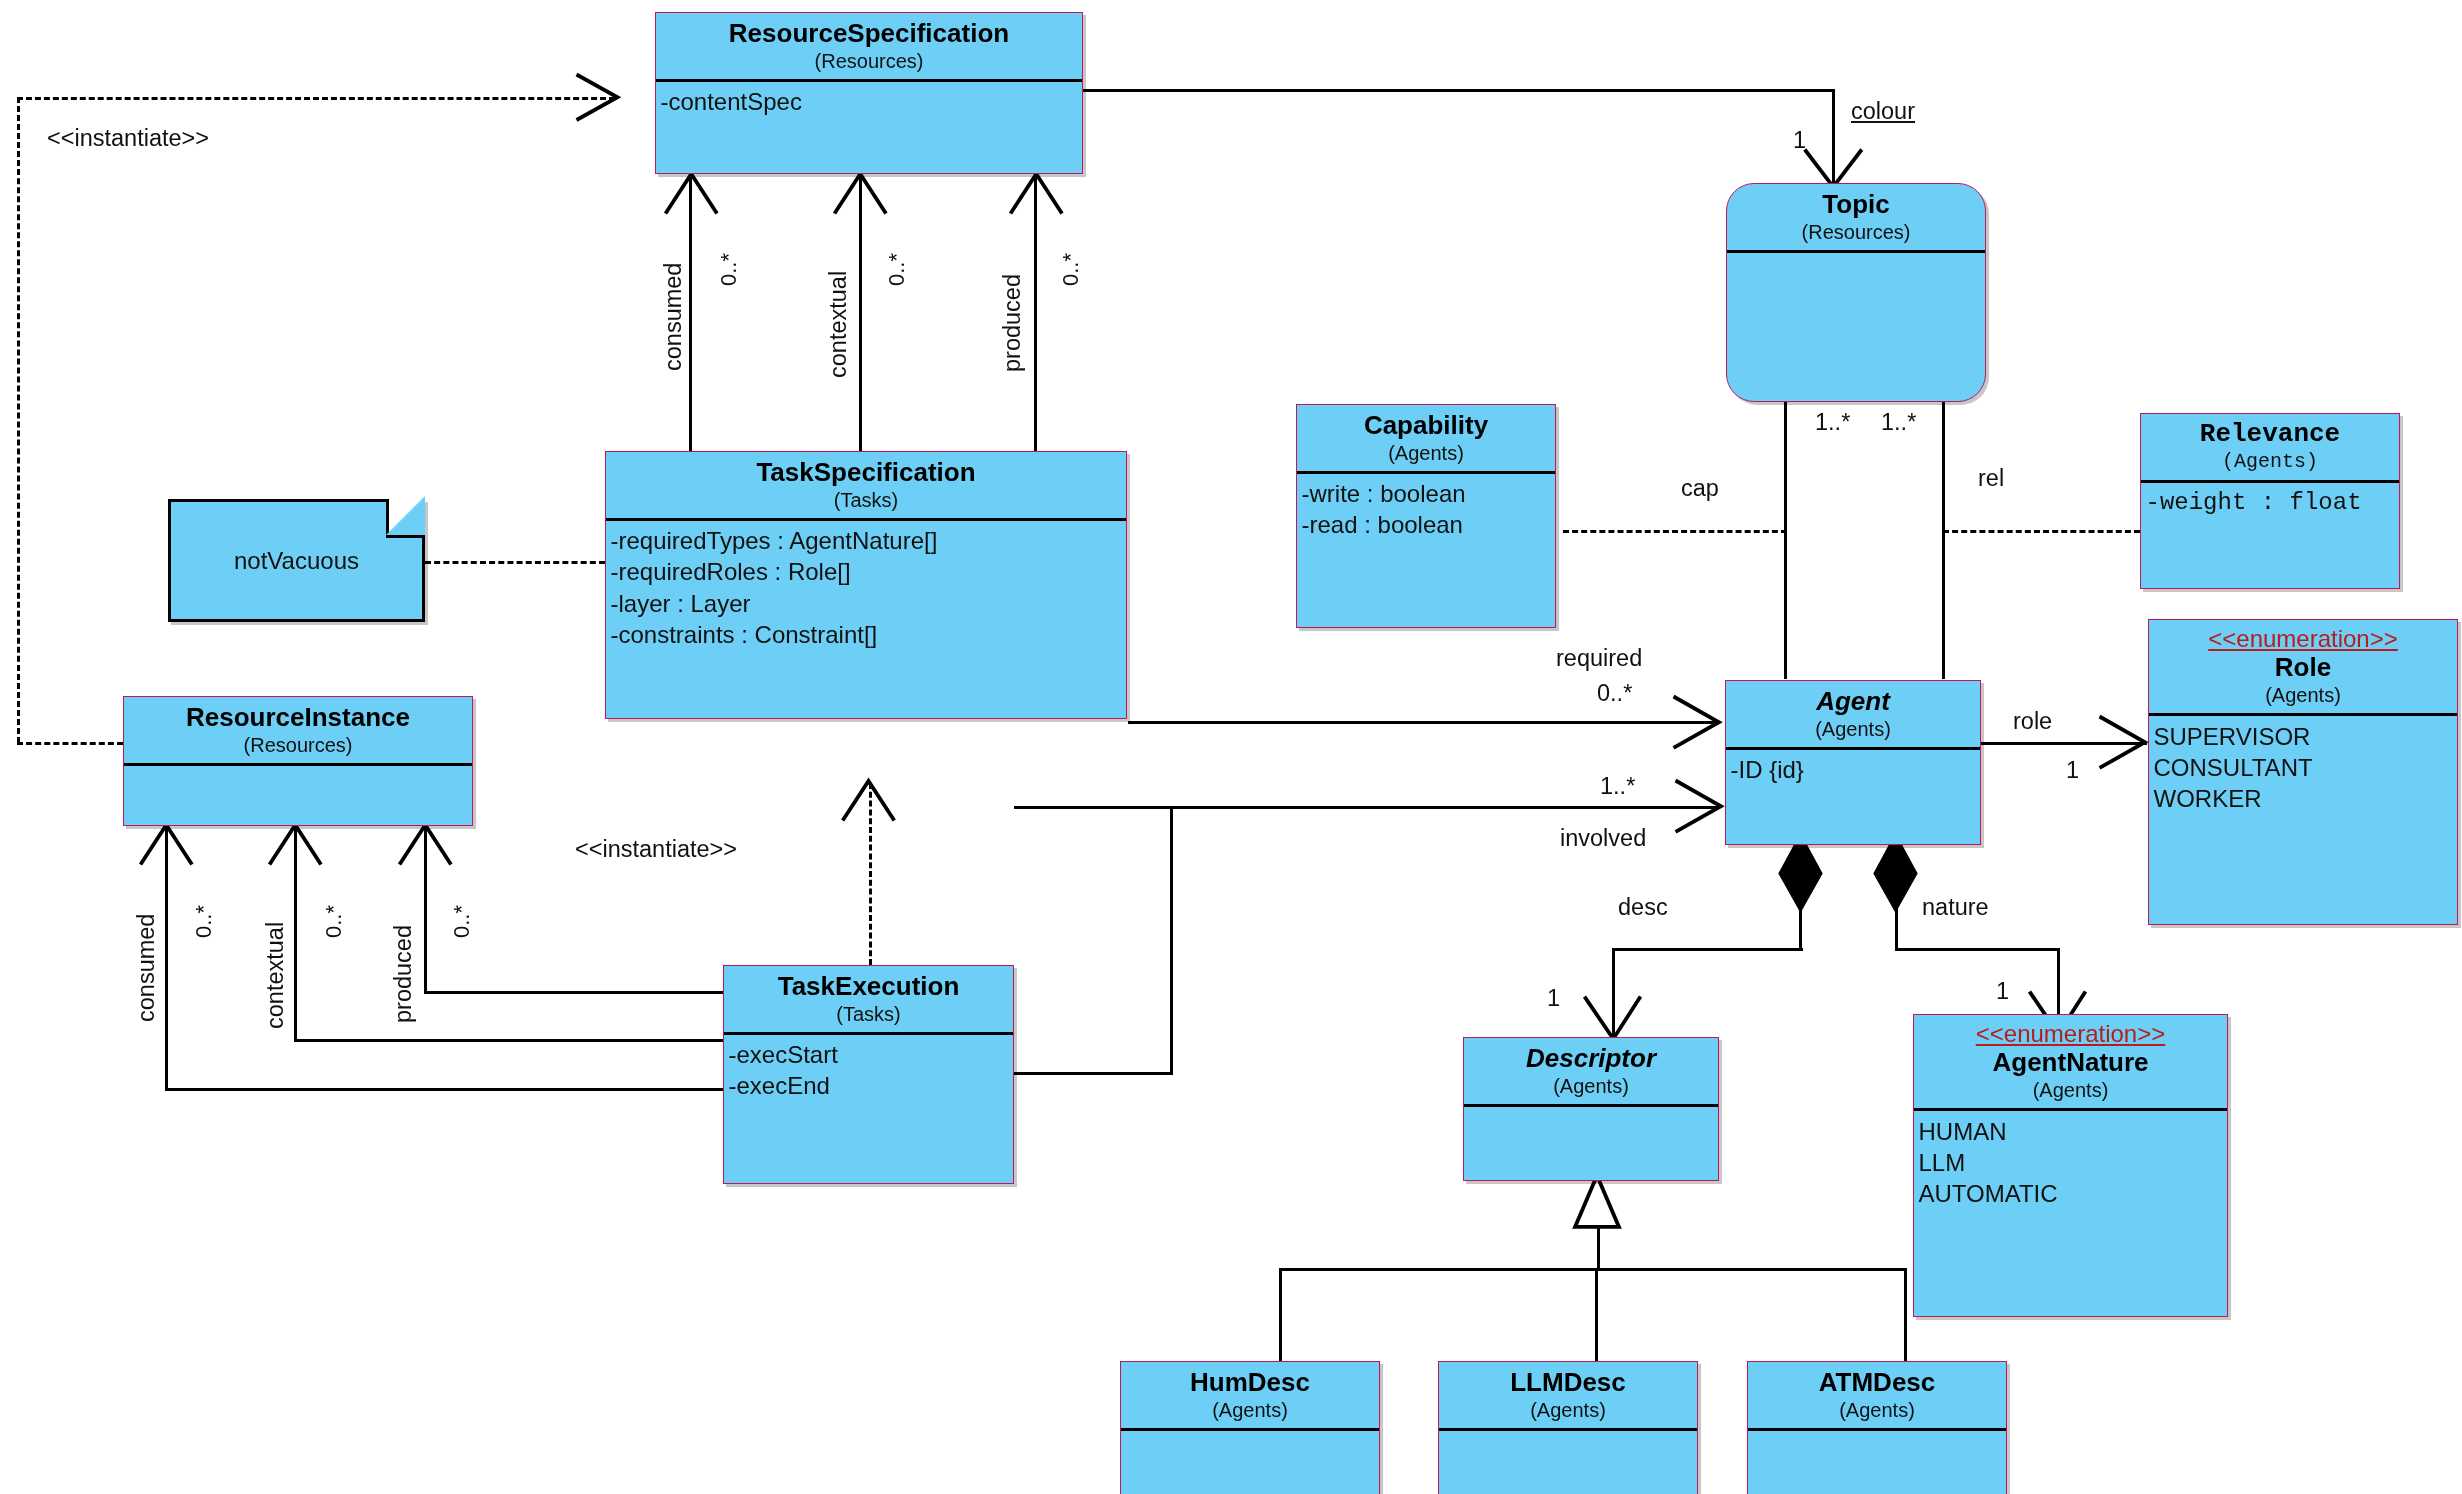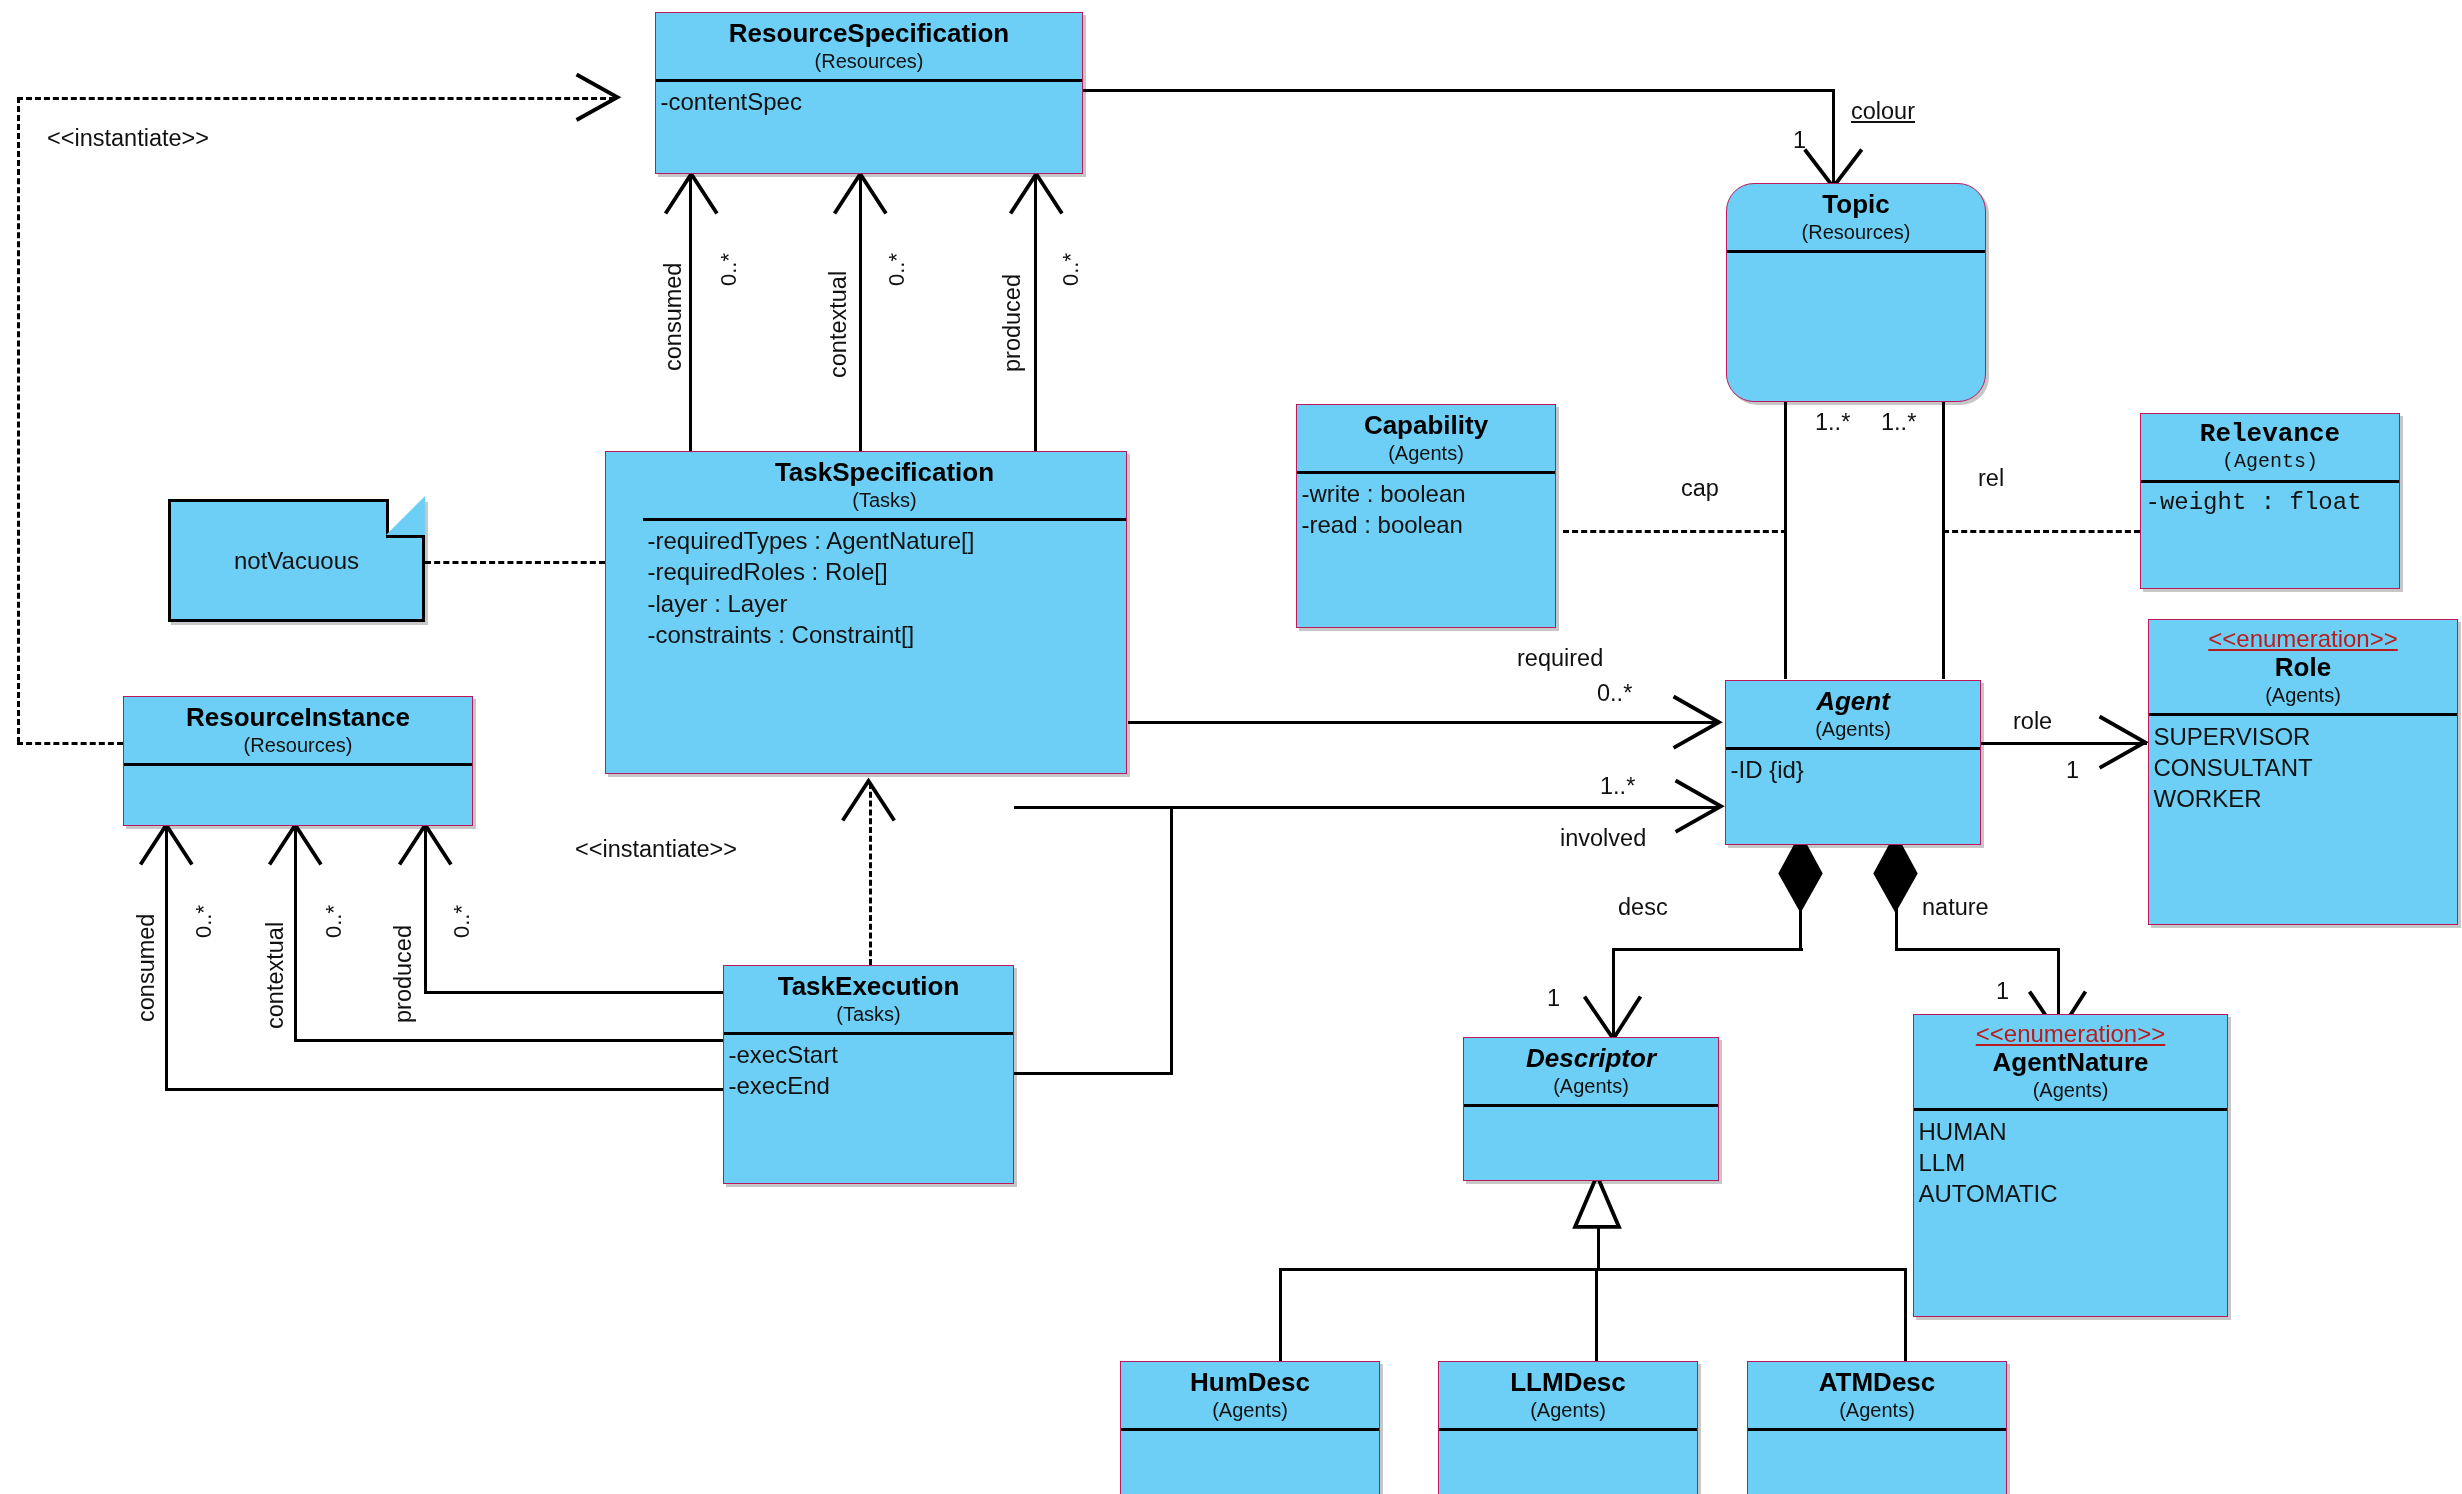--- a/index.html
+++ b/index.html
@@ -205,21 +205,21 @@
     <div class="hdr">
       <div class="name">ResourceSpecification</div>
       <div class="pkg">(Resources)</div>
     </div>
     <div class="sep"></div>
     <div class="attrs">
       <div class="attr">-contentSpec</div>
     </div>
   </div>
 
-  <div class="uml" style="left:605px;top:451px;width:522px;height:323px;padding-left:37px;">
+  <div class="uml" style="left:605px;top:451px;width:522px;height:268px;">
     <div class="hdr">
       <div class="name">TaskSpecification</div>
       <div class="pkg">(Tasks)</div>
     </div>
     <div class="sep"></div>
     <div class="attrs">
       <div class="attr">-requiredTypes : AgentNature[]</div>
       <div class="attr">-requiredRoles : Role[]</div>
       <div class="attr">-layer : Layer</div>
       <div class="attr">-constraints : Constraint[]</div>
@@ -380,21 +380,21 @@
   <div class="lbl vert small" style="left:449px;top:938px;">0..*</div>
 
   <div class="lbl" style="left:1851px;top:98px;text-decoration:underline;">colour</div>
   <div class="lbl" style="left:1793px;top:127px;">1</div>
 
   <div class="lbl" style="left:1681px;top:475px;">cap</div>
   <div class="lbl" style="left:1815px;top:409px;">1..*</div>
   <div class="lbl" style="left:1978px;top:465px;">rel</div>
   <div class="lbl" style="left:1881px;top:409px;">1..*</div>
 
-  <div class="lbl" style="left:1517px;top:645px;">required</div>
+  <div class="lbl" style="left:1556px;top:645px;">required</div>
   <div class="lbl" style="left:1597px;top:680px;">0..*</div>
   <div class="lbl" style="left:1600px;top:773px;">1..*</div>
   <div class="lbl" style="left:1560px;top:825px;">involved</div>
 
   <div class="lbl" style="left:2013px;top:708px;">role</div>
   <div class="lbl" style="left:2066px;top:757px;">1</div>
 
   <div class="lbl" style="left:1618px;top:894px;">desc</div>
   <div class="lbl" style="left:1547px;top:985px;">1</div>
   <div class="lbl" style="left:1922px;top:894px;">nature</div>

